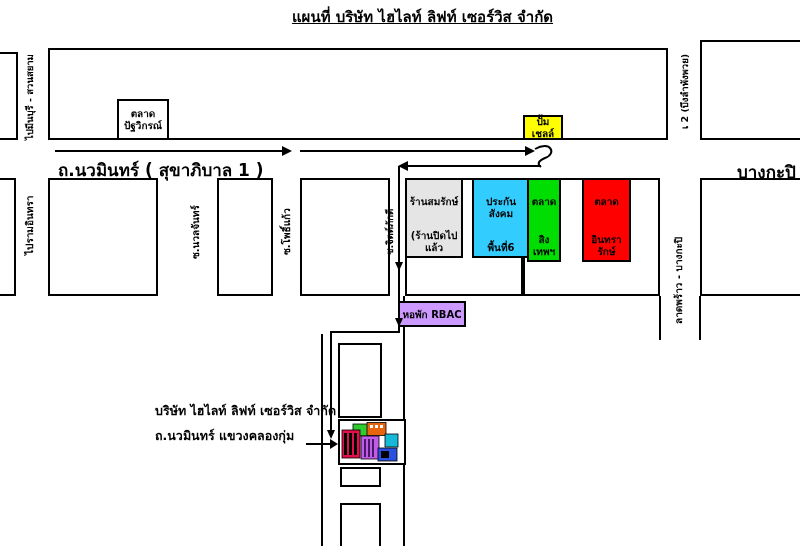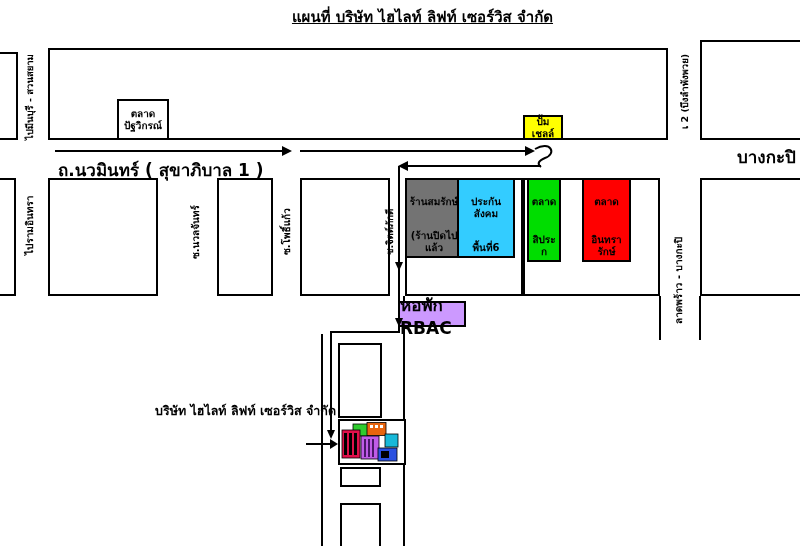--- a/index.html
+++ b/index.html
@@ -13,21 +13,21 @@
   .hlabel{position:absolute;font-weight:bold;font-size:17px;white-space:nowrap;z-index:3;}
   .pbox{position:absolute;border:2px solid #000;box-sizing:border-box;z-index:2;
         display:flex;flex-direction:column;justify-content:space-between;
         align-items:center;font-weight:bold;font-size:10px;text-align:center;
         padding:3px 1px;line-height:1.15;}
   .pbox.small{justify-content:center;padding:1px;}
   #title{position:absolute;left:0;right:0;top:5px;text-align:center;z-index:3;}
   #title span{font-weight:bold;font-size:15px;text-decoration:underline;padding-left:45px;}
   #rbac{position:absolute;border:2px solid #000;box-sizing:border-box;z-index:3;
         display:flex;align-items:center;justify-content:center;
-        font-weight:bold;font-size:17px;}
+        font-weight:bold;font-size:10px;}
   #address{position:absolute;left:155px;top:398px;font-weight:bold;font-size:12.5px;
            line-height:25px;z-index:3;}
   #bldgbox{position:absolute;left:338px;top:419px;width:68px;height:46px;
            border:2px solid #000;background:#fff;box-sizing:border-box;z-index:3;
            display:flex;align-items:center;justify-content:center;}
   svg.overlay{position:absolute;left:0;top:0;z-index:4;pointer-events:none;}
   .irect{position:absolute;border:2px solid #000;box-sizing:border-box;background:#fff;z-index:1;}
 </style>
 </head>
 <body>
@@ -76,54 +76,55 @@
   <div class="vlabel" style="left:381px;top:180px;width:16px;height:104px;font-size:9.5px;">
     <span>ซ.จิตต์ภักดี</span>
   </div>
   <div class="vlabel" style="left:669px;top:226px;width:18px;height:108px;">
     <span>ลาดพร้าว - บางกะปิ</span>
   </div>
 
   <div class="hlabel" style="left:58px;top:156px;">
     <span>ถ.นวมินทร์ ( สุขาภิบาล 1 )</span>
   </div>
-  <div class="hlabel" style="left:737px;top:143px;">
+  <div class="hlabel" style="left:737px;top:158px;">
     <span>บางกะปิ</span>
   </div>
 
   <div class="pbox small" style="left: 117px; top: 99px; width: 52px; height: 41px; background-color: rgb(255, 255, 255);">
     <span>ตลาด</span>
     <span>ปัฐวิกรณ์</span>
   </div>
   <div class="pbox small" style="left: 523px; top: 115px; width: 40px; height: 25px; background-color: rgb(255, 255, 0);">
     <span>ปั้มเชลล์</span>
   </div>
-  <div class="pbox" style="left: 405px; top: 178px; width: 58px; height: 80px; padding-top: 16px; background-color: #737373;">
+  <div class="pbox" style="left: 405px; top: 178px; width: 58px; height: 80px; padding-top: 16px; background-color: #e5e5e5;">
     <span>ร้านสมรักษ์</span>
     <span>(ร้านปิดไปแล้ว</span>
   </div>
-  <div class="pbox" style="left: 457px; top: 178px; width: 58px; height: 80px; padding-top: 16px; background-color: rgb(51, 204, 255);">
+  <div class="pbox" style="left: 472px; top: 178px; width: 58px; height: 80px; padding-top: 16px; background-color: rgb(51, 204, 255);">
     <span>ประกันสังคม</span>
     <span>พื้นที่6</span>
   </div>
   <div class="pbox" style="left: 527px; top: 178px; width: 34px; height: 84px; padding-top: 16px; background-color: rgb(0, 221, 0);">
     <span>ตลาด</span>
-    <span>สิประก</span>
+    <span>สิงเทพฯ</span>
   </div>
   <div class="pbox" style="left: 582px; top: 178px; width: 49px; height: 84px; padding-top: 16px; background-color: rgb(255, 0, 0);">
     <span>ตลาด</span>
     <span>อินทรารักษ์</span>
   </div>
 
   <div id="rbac" style="left: 398px; top: 301px; width: 68px; height: 26px; background-color: rgb(204, 153, 255);">
     <span>หอพัก RBAC</span>
   </div>
 
   <div id="address">
     <div>บริษัท ไฮไลท์ ลิฟท์ เซอร์วิส จำกัด</div>
+    <div>ถ.นวมินทร์ แขวงคลองกุ่ม</div>
   </div>
 
   <div id="bldgbox">
     <svg width="62" height="40" viewBox="0 0 62 40">
       <rect x="12" y="2" width="15" height="12" fill="#2ECC2E" stroke="#000" stroke-width="0.8"></rect>
       <rect x="26" y="0.5" width="19" height="13" fill="#E8650F" stroke="#000" stroke-width="0.8"></rect>
       <rect x="29" y="3" width="3" height="3" fill="#fff"></rect>
         <rect x="34" y="3" width="3" height="3" fill="#fff"></rect>
         <rect x="39" y="3" width="3" height="3" fill="#fff"></rect>
       <rect x="44" y="12" width="13" height="13" fill="#18B8D8" stroke="#000" stroke-width="0.8"></rect>

